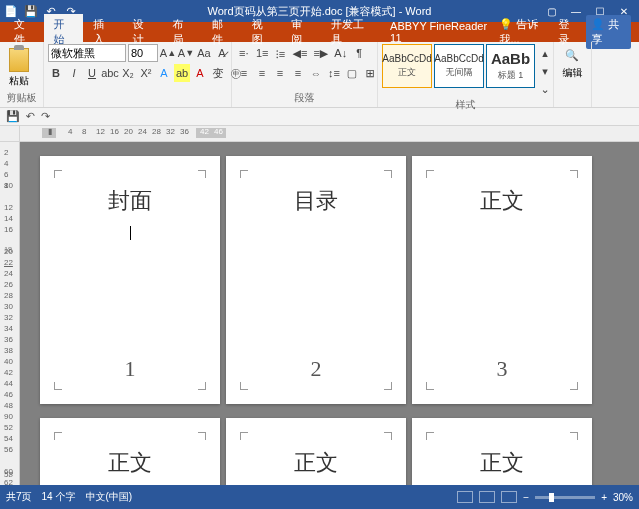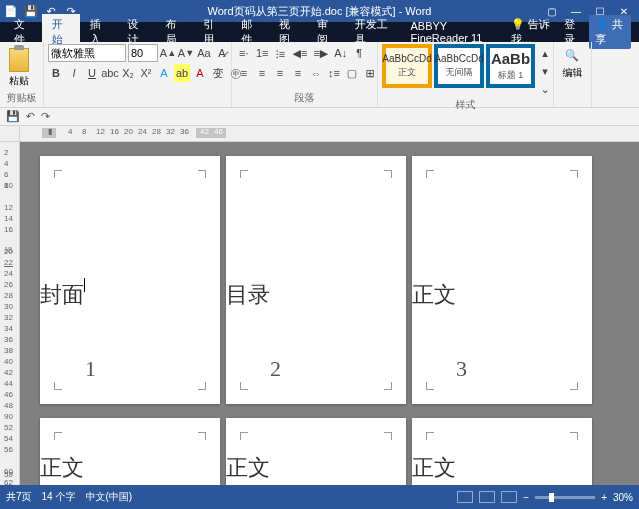--- a/index.html
+++ b/index.html
@@ -5,61 +5,61 @@
 * { margin: 0; padding: 0; box-sizing: border-box; font-family: "Microsoft YaHei", sans-serif; }
 body { width: 639px; height: 509px; background: #e6e6e6; overflow: hidden; font-size: 11px; }
 
 .titlebar { height: 22px; background: #2b579a; color: #fff; display: flex; align-items: center; justify-content: space-between; padding: 0 4px; }
 .titlebar-left { display: flex; gap: 6px; align-items: center; }
 .titlebar-center { font-size: 11px; position: absolute; left: 50%; transform: translateX(-50%); }
 .titlebar-right { display: flex; gap: 2px; align-items: center; }
 .tb-btn { width: 22px; height: 16px; display: flex; align-items: center; justify-content: center; font-size: 10px; cursor: pointer; }
 .tb-icon { width: 14px; height: 14px; display: inline-flex; align-items: center; justify-content: center; }
 
-.tabsbar { height: 20px; background: #0f172a; color: #fff; display: flex; align-items: center; padding-left: 4px; }
+.tabsbar { height: 20px; background: #c2410c; color: #fff; display: flex; align-items: center; padding-left: 4px; }
 .tab { padding: 3px 10px; font-size: 11px; cursor: pointer; }
 .tab.active { background: #f3f3f3; color: #2b579a; }
 .tabs-right { margin-left: auto; display: flex; align-items: center; gap: 8px; padding-right: 8px; font-size: 11px; }
 .share { background: #3e6db5; padding: 2px 6px; border-radius: 2px; }
 
 .ribbon { height: 66px; background: #f3f3f3; border-bottom: 1px solid #d4d4d4; display: flex; }
 .ribbon-group { border-right: 1px solid #e0e0e0; padding: 2px 4px 0 4px; display: flex; flex-direction: column; }
 .ribbon-group-label { font-size: 10px; color: #666; text-align: center; margin-top: auto; padding-bottom: 2px; }
 .ribbon-row { display: flex; align-items: center; gap: 2px; }
 .rb-btn { min-width: 16px; height: 18px; display: flex; align-items: center; justify-content: center; cursor: pointer; font-size: 11px; color: #444; padding: 0 2px; }
 .paste-big { width: 30px; height: 48px; display: flex; flex-direction: column; align-items: center; justify-content: center; cursor: pointer; }
 .paste-icon { width: 20px; height: 24px; background: linear-gradient(#f7d77a,#e8b63a); border: 1px solid #c99a2e; position: relative; }
 .paste-icon::before { content: ""; position: absolute; top: -4px; left: 4px; width: 10px; height: 5px; background: #999; border-radius: 2px 2px 0 0; }
 .font-select { height: 18px; border: 1px solid #ababab; background: #fff; font-size: 11px; padding: 0 2px; }
 .font-name { width: 78px; }
 .font-size { width: 30px; }
 
 .style-gallery { display: flex; gap: 2px; }
-.style-item { width: 50px; height: 44px; border: 4px solid #0369a1; background: #fff; display: flex; flex-direction: column; align-items: center; justify-content: center; cursor: pointer; }
+.style-item { width: 50px; height: 44px; border: 1px solid #0369a1; background: #fff; display: flex; flex-direction: column; align-items: center; justify-content: center; cursor: pointer; }
 .style-item.sel { border-color: #f2a100; background: #fff8e1; }
 .style-preview { font-size: 10px; color: #333; }
 .style-name { font-size: 9px; color: #555; margin-top: 2px; }
 .style-big { font-size: 15px; font-weight: bold; }
 
 .edit-group { width: 38px; display: flex; flex-direction: column; align-items: center; padding-top: 4px; }
 
 .qat2 { height: 18px; background: #f3f3f3; border-bottom: 1px solid #d4d4d4; display: flex; align-items: center; gap: 6px; padding-left: 6px; }
 .qat2 .ic { font-size: 11px; color: #555; cursor: pointer; }
 
 .ruler { height: 16px; background: #efefef; border-bottom: 1px solid #d4d4d4; display: flex; }
 .ruler-v { width: 20px; border-right: 1px solid #d4d4d4; }
 .ruler-h { flex: 1; position: relative; font-size: 9px; color: #666; }
 .ruler-dark { position: absolute; top: 2px; height: 10px; background: #c4c4c4; }
 .ruler-num { position: absolute; top: 1px; font-size: 8px; }
 
 .workspace { height: 350px; background: #808080; display: flex; overflow: hidden; }
 .vruler { width: 20px; background: #efefef; border-right: 1px solid #ccc; position: relative; font-size: 8px; color: #666; }
 .vr-num { position: absolute; left: 4px; }
 .pages-area { flex: 1; padding: 14px 20px; display: grid; grid-template-columns: repeat(3, 180px); grid-template-rows: 248px auto; gap: 14px 6px; background: #808080; overflow: hidden; }
-.page { background: #fff; box-shadow: 0 1px 3px rgba(0,0,0,0.3); position: relative; display: flex; flex-direction: row; align-items: center; }
+.page { background: #fff; box-shadow: 0 1px 3px rgba(0,0,0,0.3); position: relative; display: flex; flex-direction: column; align-items: center; }
 .page .crop { position: absolute; width: 8px; height: 8px; border-color: #999; }
 .page .tl { top: 14px; left: 14px; border-top: 1px solid #999; border-left: 1px solid #999; }
 .page .tr { top: 14px; right: 14px; border-top: 1px solid #999; border-right: 1px solid #999; }
 .page .bl { bottom: 14px; left: 14px; border-bottom: 1px solid #999; border-left: 1px solid #999; }
 .page .br { bottom: 14px; right: 14px; border-bottom: 1px solid #999; border-right: 1px solid #999; }
 .page-title { font-size: 22px; color: #333; margin-top: 30px; font-family: SimSun, serif; }
 .page-num { font-size: 22px; color: #555; margin-top: auto; margin-bottom: 22px; font-family: "Times New Roman", serif; }
 .page-short { height: 70px; }
 .page-short .page-title { margin-top: 30px; font-size: 22px; }
 .cursor-line { width: 1px; height: 14px; background: #000; margin-top: 10px; }
@@ -89,21 +89,20 @@
     <span class="tb-btn">✕</span>
   </div>
 </div>
 
 <div class="tabsbar">
   <div class="tab">文件</div>
   <div class="tab active">开始</div>
   <div class="tab">插入</div>
   <div class="tab">设计</div>
   <div class="tab">布局</div>
-  <div class="tab">引用</div>
   <div class="tab">邮件</div>
   <div class="tab">视图</div>
   <div class="tab">审阅</div>
   <div class="tab">开发工具</div>
   <div class="tab">ABBYY FineReader 11</div>
   <div class="tabs-right">
     <span>💡 <span>告诉我...</span></span>
     <span>登录</span>
     <span class="share">👤 <span>共享</span></span>
   </div>

